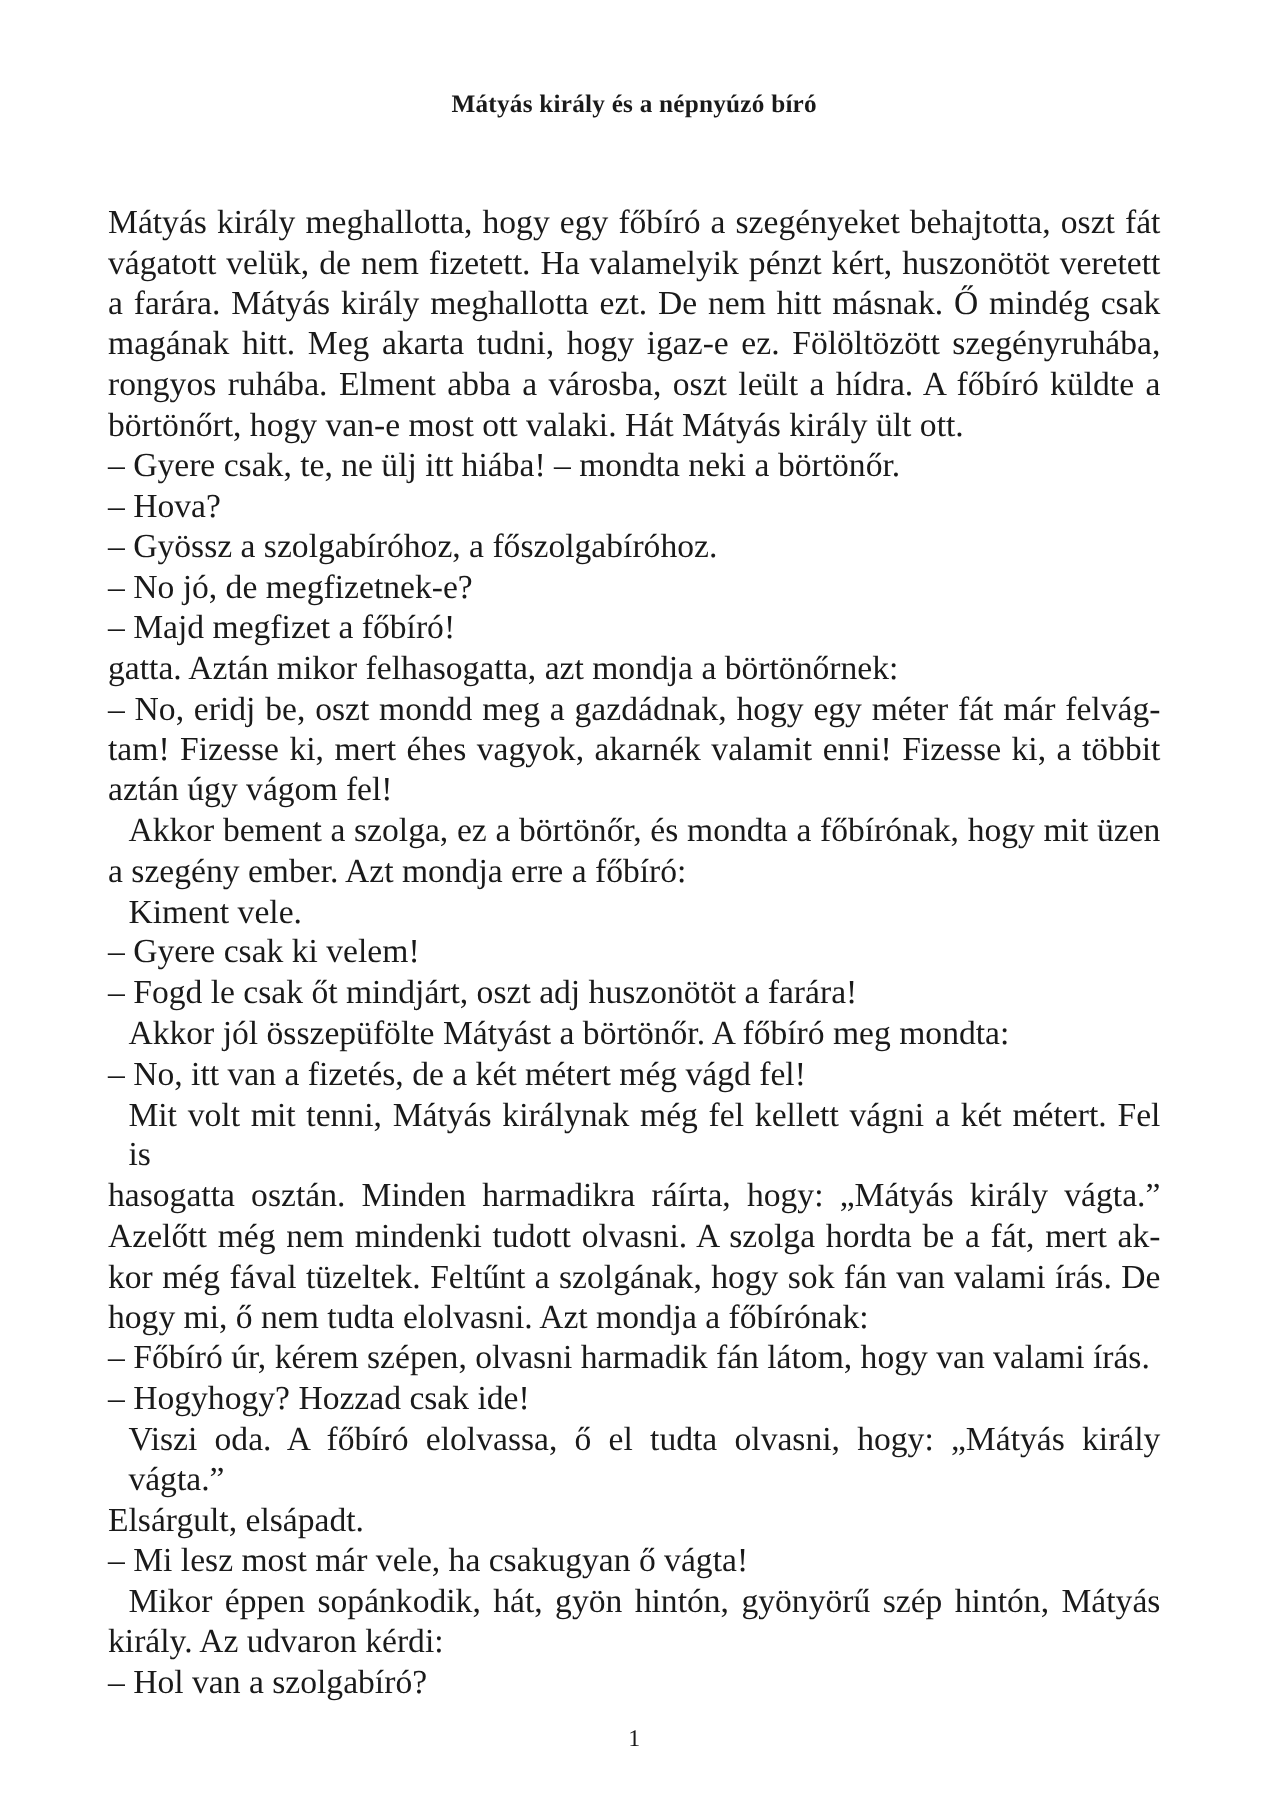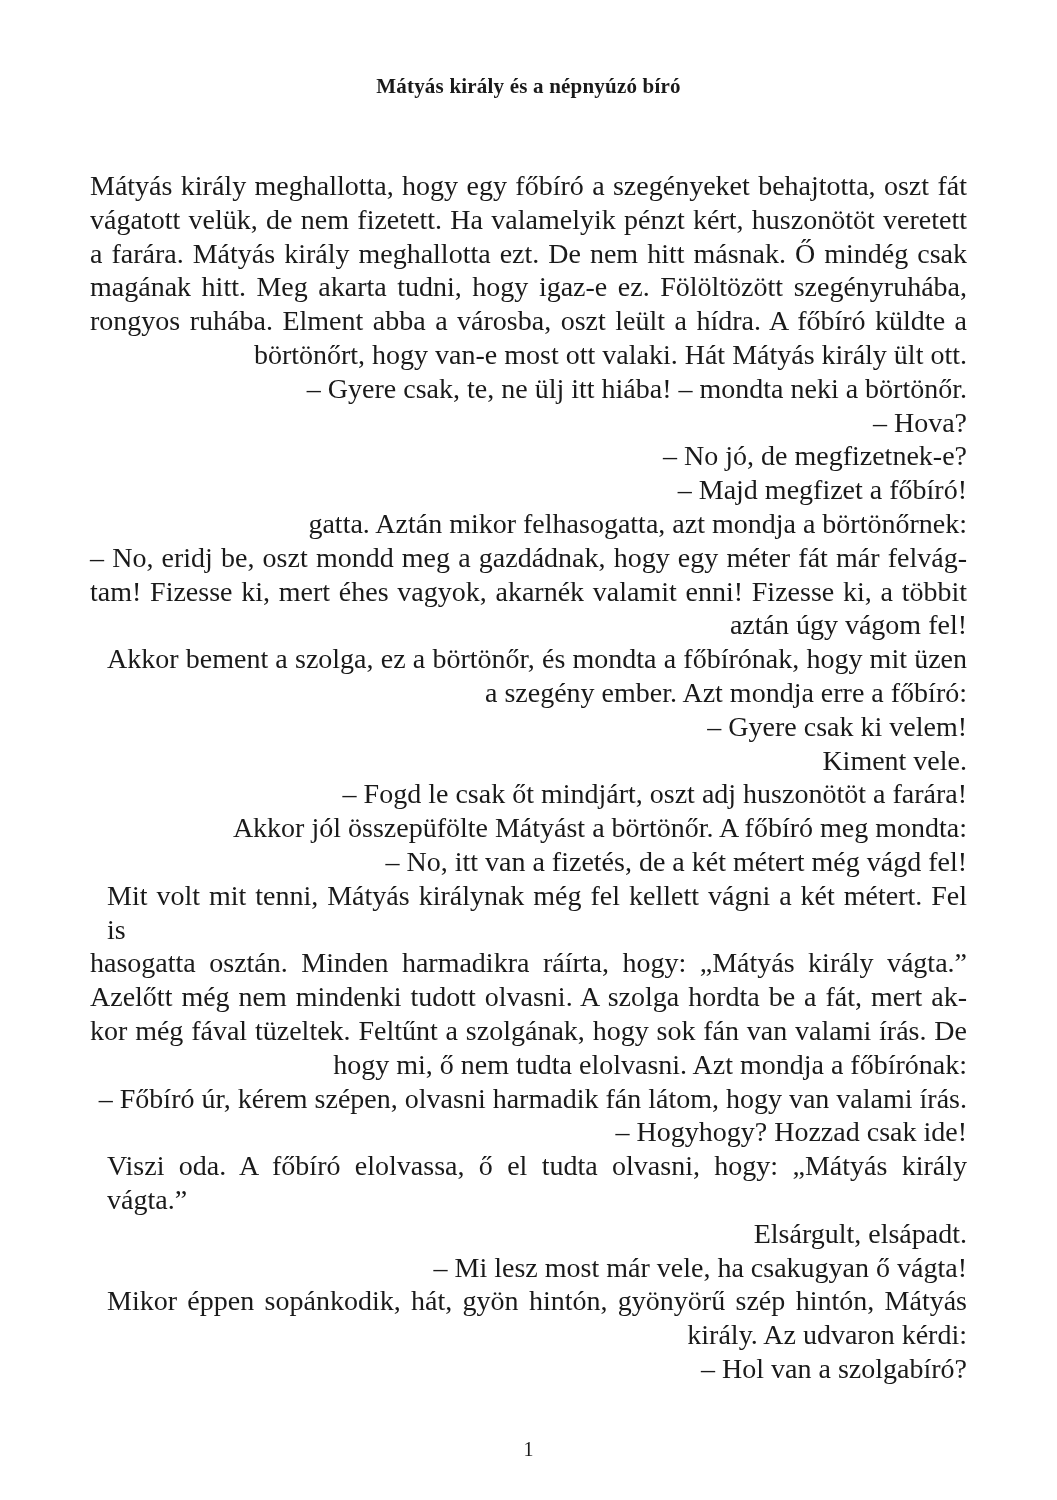--- a/index.html
+++ b/index.html
@@ -29,21 +29,21 @@
   .text-body {
     position: absolute;
     top: 169px;
     left: 90px;
     width: 877px;
     font-size: 28px;
     line-height: 33.8px;
   }
   .line {
     white-space: normal;
-    text-align: right;
+    text-align: left;
   }
   .line.just {
     text-align: justify;
     -moz-text-align-last: justify;
     text-align-last: justify;
   }
   .line.ind {
     padding-left: 17px;
   }
   .page-number {
@@ -63,30 +63,31 @@
 
   <div class="text-body">
       <div class="line just">Mátyás király meghallotta, hogy egy főbíró a szegényeket behajtotta, oszt fát</div>
       <div class="line just">vágatott velük, de nem fizetett. Ha valamelyik pénzt kért, huszonötöt veretett</div>
       <div class="line just">a farára. Mátyás király meghallotta ezt. De nem hitt másnak. Ő mindég csak</div>
       <div class="line just">magának hitt. Meg akarta tudni, hogy igaz-e ez. Fölöltözött szegényruhába,</div>
       <div class="line just">rongyos ruhába. Elment abba a városba, oszt leült a hídra. A főbíró küldte a</div>
       <div class="line">börtönőrt, hogy van-e most ott valaki. Hát Mátyás király ült ott.</div>
       <div class="line">– Gyere csak, te, ne ülj itt hiába! – mondta neki a börtönőr.</div>
       <div class="line">– Hova?</div>
+      <div class="line">– Gyössz a szolgabíróhoz, a főszolgabíróhoz.</div>
       <div class="line">– No jó, de megfizetnek-e?</div>
       <div class="line">– Majd megfizet a főbíró!</div>
       <div class="line">gatta. Aztán mikor felhasogatta, azt mondja a börtönőrnek:</div>
       <div class="line just">– No, eridj be, oszt mondd meg a gazdádnak, hogy egy méter fát már felvág-</div>
       <div class="line just">tam! Fizesse ki, mert éhes vagyok, akarnék valamit enni! Fizesse ki, a többit</div>
       <div class="line">aztán úgy vágom fel!</div>
       <div class="line just ind">Akkor bement a szolga, ez a börtönőr, és mondta a főbírónak, hogy mit üzen</div>
       <div class="line">a szegény ember. Azt mondja erre a főbíró:</div>
+      <div class="line ind">Kiment vele.</div>
       <div class="line">– Gyere csak ki velem!</div>
-      <div class="line ind">Kiment vele.</div>
       <div class="line">– Fogd le csak őt mindjárt, oszt adj huszonötöt a farára!</div>
       <div class="line ind">Akkor jól összepüfölte Mátyást a börtönőr. A főbíró meg mondta:</div>
       <div class="line">– No, itt van a fizetés, de a két métert még vágd fel!</div>
       <div class="line just ind">Mit volt mit tenni, Mátyás királynak még fel kellett vágni a két métert. Fel is</div>
       <div class="line just">hasogatta osztán. Minden harmadikra ráírta, hogy: „Mátyás király vágta.”</div>
       <div class="line just">Azelőtt még nem mindenki tudott olvasni. A szolga hordta be a fát, mert ak-</div>
       <div class="line just">kor még fával tüzeltek. Feltűnt a szolgának, hogy sok fán van valami írás. De</div>
       <div class="line">hogy mi, ő nem tudta elolvasni. Azt mondja a főbírónak:</div>
       <div class="line">– Főbíró úr, kérem szépen, olvasni harmadik fán látom, hogy van valami írás.</div>
       <div class="line">– Hogyhogy? Hozzad csak ide!</div>

